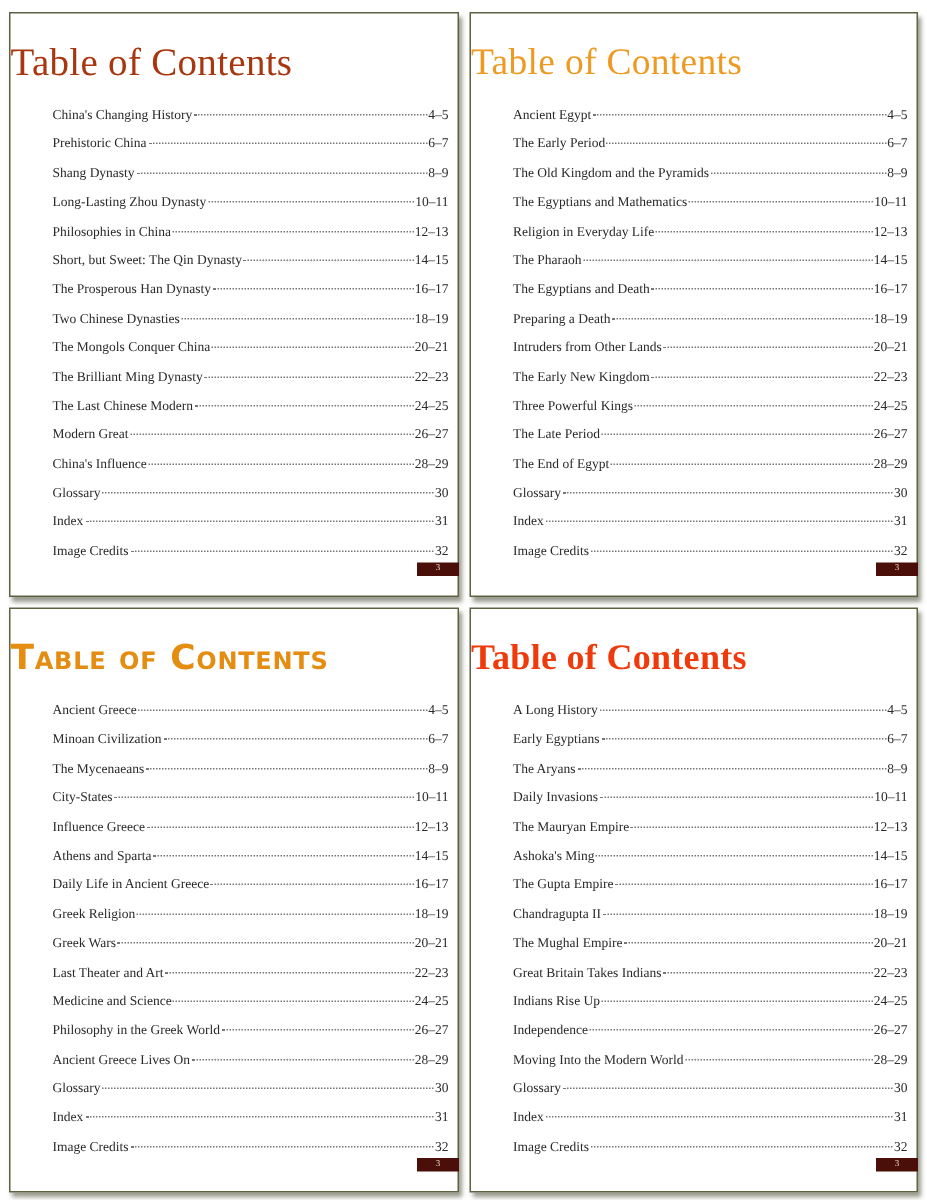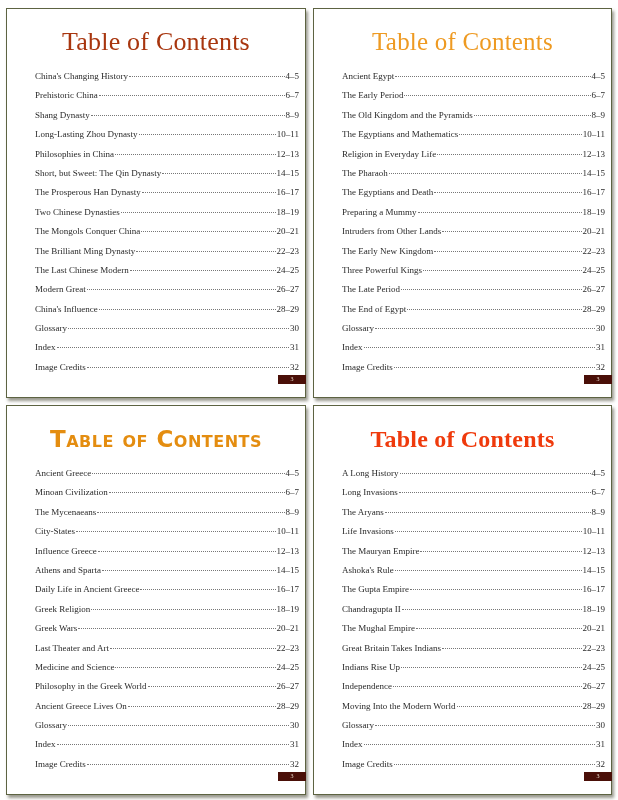--- a/index.html
+++ b/index.html
@@ -15,21 +15,21 @@
     box-shadow: 2px 3px 3px rgba(70,70,50,0.55);
     box-sizing: border-box;
   }
   #p0 { left: 6px;   top: 8px;   width: 300px; height: 390px; }
   #p1 { left: 313px; top: 8px;   width: 299px; height: 390px; }
   #p2 { left: 6px;   top: 405px; width: 300px; height: 390px; }
   #p3 { left: 313px; top: 405px; width: 299px; height: 390px; }
 
   .title {
     position: absolute; left: 0; right: 0; top: 18px;
-    text-align: center; font-size: 25px; line-height: 30px;
+    text-align: left; font-size: 25px; line-height: 30px;
     font-family: "DejaVu Serif", "Liberation Serif", serif;
     letter-spacing: 0.2px;
   }
   .title.china  { color: #a8360f; font-family: "Liberation Serif", serif; font-size: 26px; }
   .title.egypt  { color: #ee9a22; font-family: "Liberation Serif", serif; font-size: 25px; }
   .title.greece { color: #e48d10; font-family: "DejaVu Sans", sans-serif; font-weight: bold; font-variant: small-caps; font-size: 23px; letter-spacing: 0.5px; }
   .title.india  { color: #ef3a0c; font-family: "Liberation Serif", serif; font-weight: bold; font-size: 24px; }
 
   .toc {
     position: absolute; left: 28px; right: 6px; top: 62px;
@@ -175,21 +175,21 @@
         <span class="label">The Pharaoh</span>
         <span class="leader"></span>
         <span class="pages">14–15</span>
       </li>
       <li>
         <span class="label">The Egyptians and Death</span>
         <span class="leader"></span>
         <span class="pages">16–17</span>
       </li>
       <li>
-        <span class="label">Preparing a Mummy</span>
+        <span class="label">Preparing a Death</span>
         <span class="leader"></span>
         <span class="pages">18–19</span>
       </li>
       <li>
         <span class="label">Intruders from Other Lands</span>
         <span class="leader"></span>
         <span class="pages">20–21</span>
       </li>
       <li>
         <span class="label">The Early New Kingdom</span>
@@ -319,41 +319,41 @@
 
 <div class="panel" id="p3">
   <div class="title india">Table of Contents</div>
   <ul class="toc">
       <li>
         <span class="label">A Long History</span>
         <span class="leader"></span>
         <span class="pages">4–5</span>
       </li>
       <li>
-        <span class="label">Long Invasions</span>
+        <span class="label">Early Egyptians</span>
         <span class="leader"></span>
         <span class="pages">6–7</span>
       </li>
       <li>
         <span class="label">The Aryans</span>
         <span class="leader"></span>
         <span class="pages">8–9</span>
       </li>
       <li>
-        <span class="label">Life Invasions</span>
+        <span class="label">Daily Invasions</span>
         <span class="leader"></span>
         <span class="pages">10–11</span>
       </li>
       <li>
         <span class="label">The Mauryan Empire</span>
         <span class="leader"></span>
         <span class="pages">12–13</span>
       </li>
       <li>
-        <span class="label">Ashoka's Rule</span>
+        <span class="label">Ashoka's Ming</span>
         <span class="leader"></span>
         <span class="pages">14–15</span>
       </li>
       <li>
         <span class="label">The Gupta Empire</span>
         <span class="leader"></span>
         <span class="pages">16–17</span>
       </li>
       <li>
         <span class="label">Chandragupta II</span>

